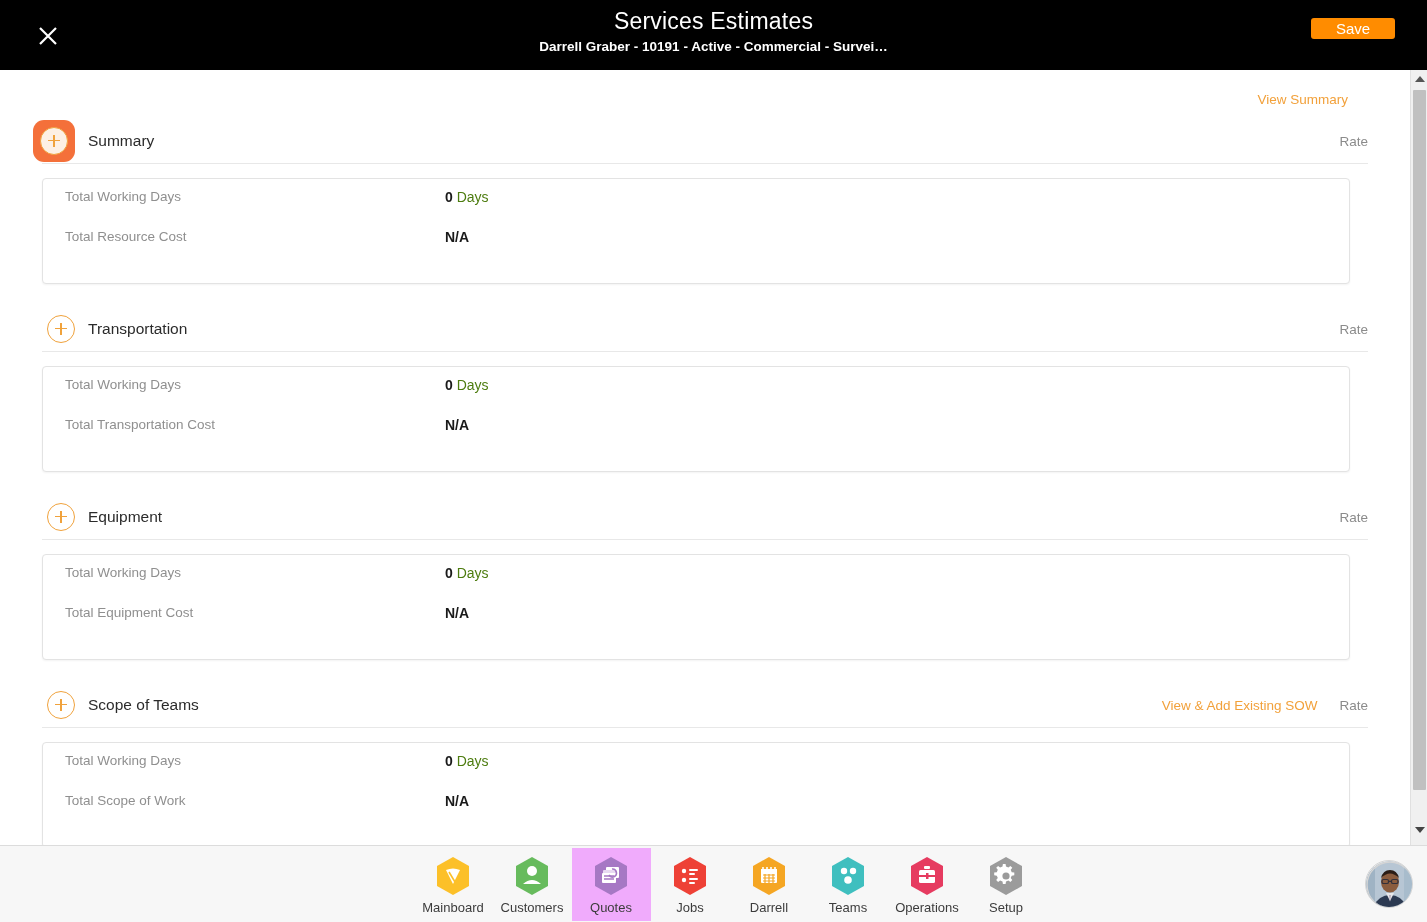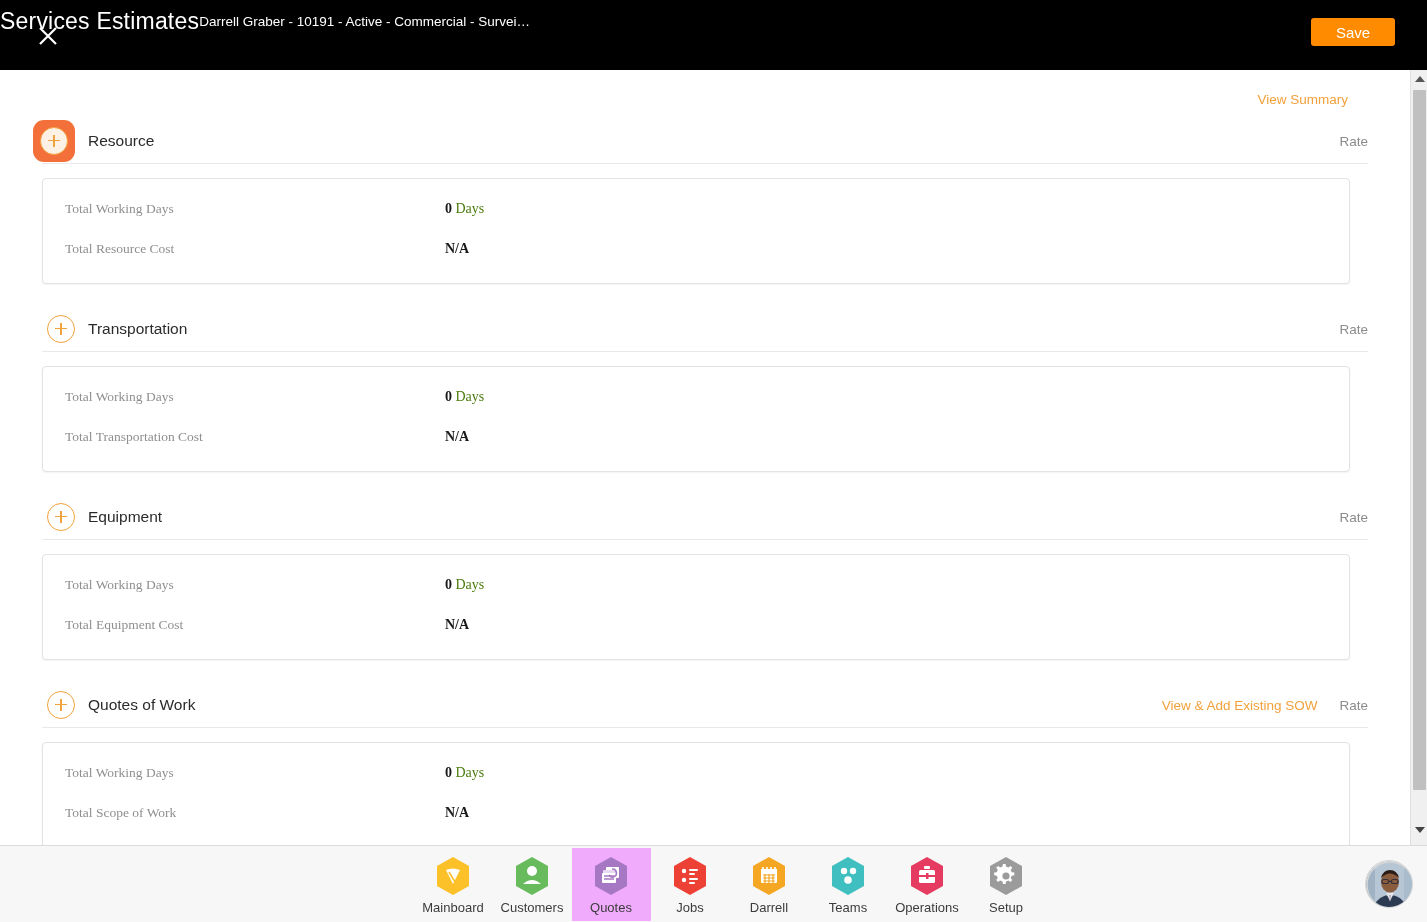--- a/index.html
+++ b/index.html
@@ -20,36 +20,36 @@
   }
   .close-btn {
     position: absolute; left: 30px; top: 18px;
     width: 36px; height: 36px;
     display: flex; align-items: center; justify-content: center;
     cursor: pointer;
   }
   .close-btn svg { display: block; }
   .title-wrap {
     position: absolute; left: 0; top: 0; width: 1427px;
-    display: flex; flex-direction: row; align-items: center;
+    display: flex; flex-direction: column; align-items: center;
     padding-top: 6px;
   }
   .title {
     color: #ffffff; font-size: 23px; font-weight: 400;
     letter-spacing: 0.2px; line-height: 30px;
   }
   .subtitle {
-    color: #ffffff; font-size: 13.5px; font-weight: 400;
+    color: #ffffff; font-size: 13.5px; font-weight: 700;
     line-height: 20px; margin-top: 1px;
   }
   .save-btn {
     position: absolute; right: 32px; top: 18px;
     background: #ff8c00; color: #ffffff;
     border: none; border-radius: 3px;
-    width: 84px; height: 28px;
+    width: 84px; height: 21px;
     font-size: 15px; font-family: "Liberation Sans", sans-serif;
     cursor: pointer;
   }
 
   
   .content {
     position: absolute; top: 70px; left: 0;
     width: 1410px; height: 775px;
     background: #ffffff;
     overflow: hidden;
@@ -110,22 +110,22 @@
   .rate-label { color: #8b8b8b; font-size: 13.5px; }
 
   .card {
     margin: 14px 60px 0 42px;
     border: 1px solid #e3e3e3; border-radius: 4px;
     background: #ffffff;
     box-shadow: 0 1px 2px rgba(0,0,0,0.05);
     padding: 10px 0 14px 0;
   }
   .card-row {
-    display: flex; align-items: center;
-    height: 40px; padding: 0 22px; font-family: Liberation Serif, serif;
+    display: flex; 
+    height: 40px; padding: 0 22px;
   }
   .card-label {
     color: #8f8f8f; font-size: 13.5px;
     width: 380px; flex-shrink: 0;
   }
   .card-value { font-size: 14px; color: #222222; }
   .card-value b { font-weight: bold; color: #1a1a1a; }
   .card-value .unit { color: #4d7c0f; font-weight: 400; }
 
   .section-gap { height: 22px; }
@@ -212,21 +212,21 @@
 
   <div class="view-summary-row">
     <div class="view-summary">View Summary</div>
   </div>
 
   <div class="section">
     <div class="section-header">
       <div class="plus-focus-wrap">
         <div class="plus-btn"></div>
       </div>
-      <div class="section-title">Resource</div>
+      <div class="section-title">Summary</div>
       <div class="header-right">
         <span class="rate-label">Rate</span>
       </div>
     </div>
     <div class="card">
       <div class="card-row">
         <span class="card-label">Total Working Days</span>
         <span class="card-value"><b>0</b> <span class="unit">Days</span></span>
       </div>
       <div class="card-row">
@@ -278,21 +278,21 @@
         <span class="card-value"><b>N/A</b></span>
       </div>
     </div>
   </div>
 
   <div class="section-gap"></div>
 
   <div class="section">
     <div class="section-header">
       <div class="plus-btn"></div>
-      <div class="section-title">Quotes of Work</div>
+      <div class="section-title">Scope of Teams</div>
       <div class="header-right">
         <span class="sow-link">View &amp; Add Existing SOW</span>
         <span class="rate-label">Rate</span>
       </div>
     </div>
     <div class="card">
       <div class="card-row">
         <span class="card-label">Total Working Days</span>
         <span class="card-value"><b>0</b> <span class="unit">Days</span></span>
       </div>

